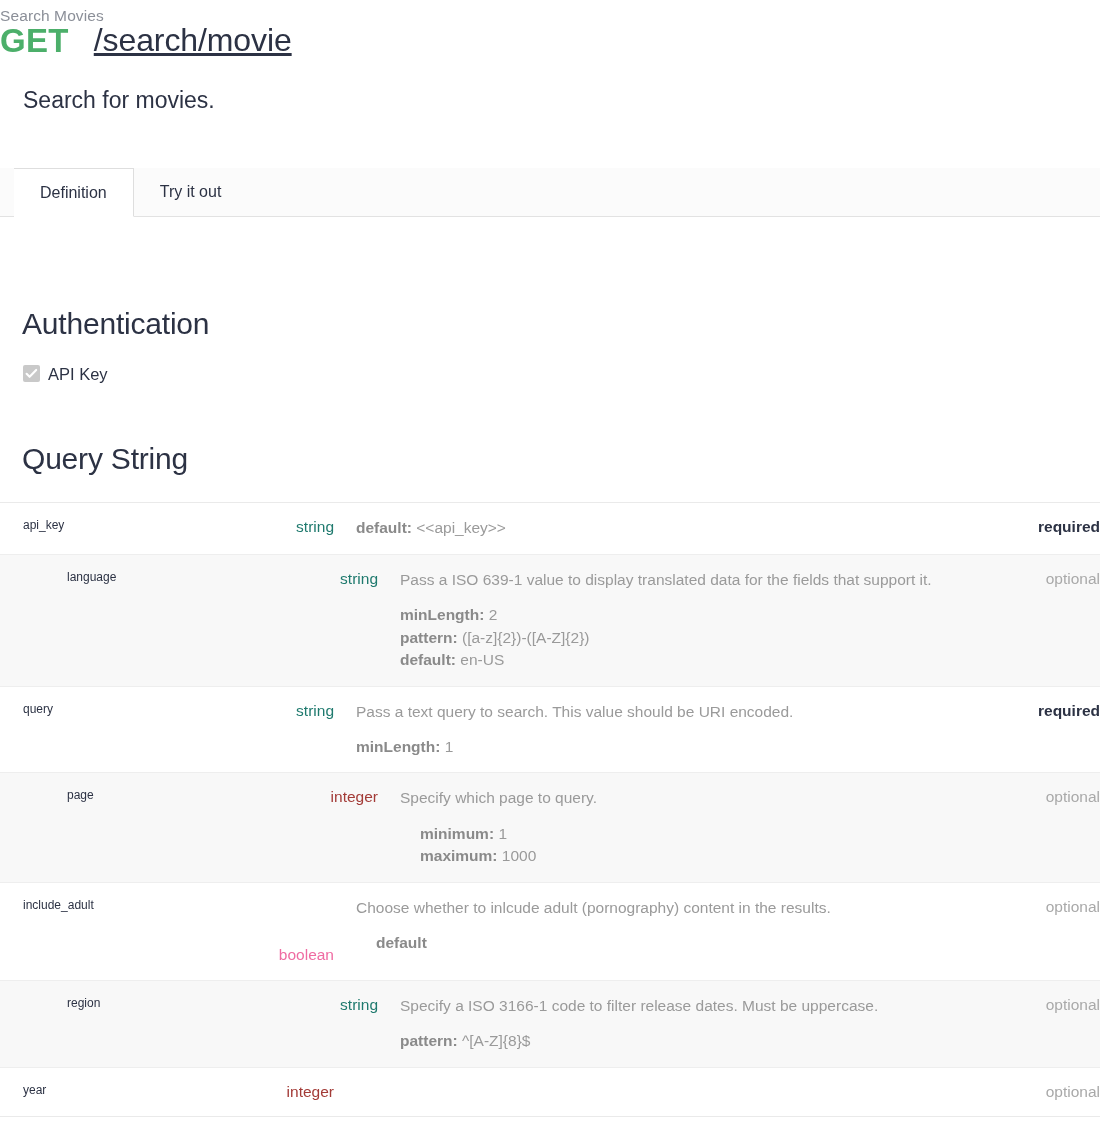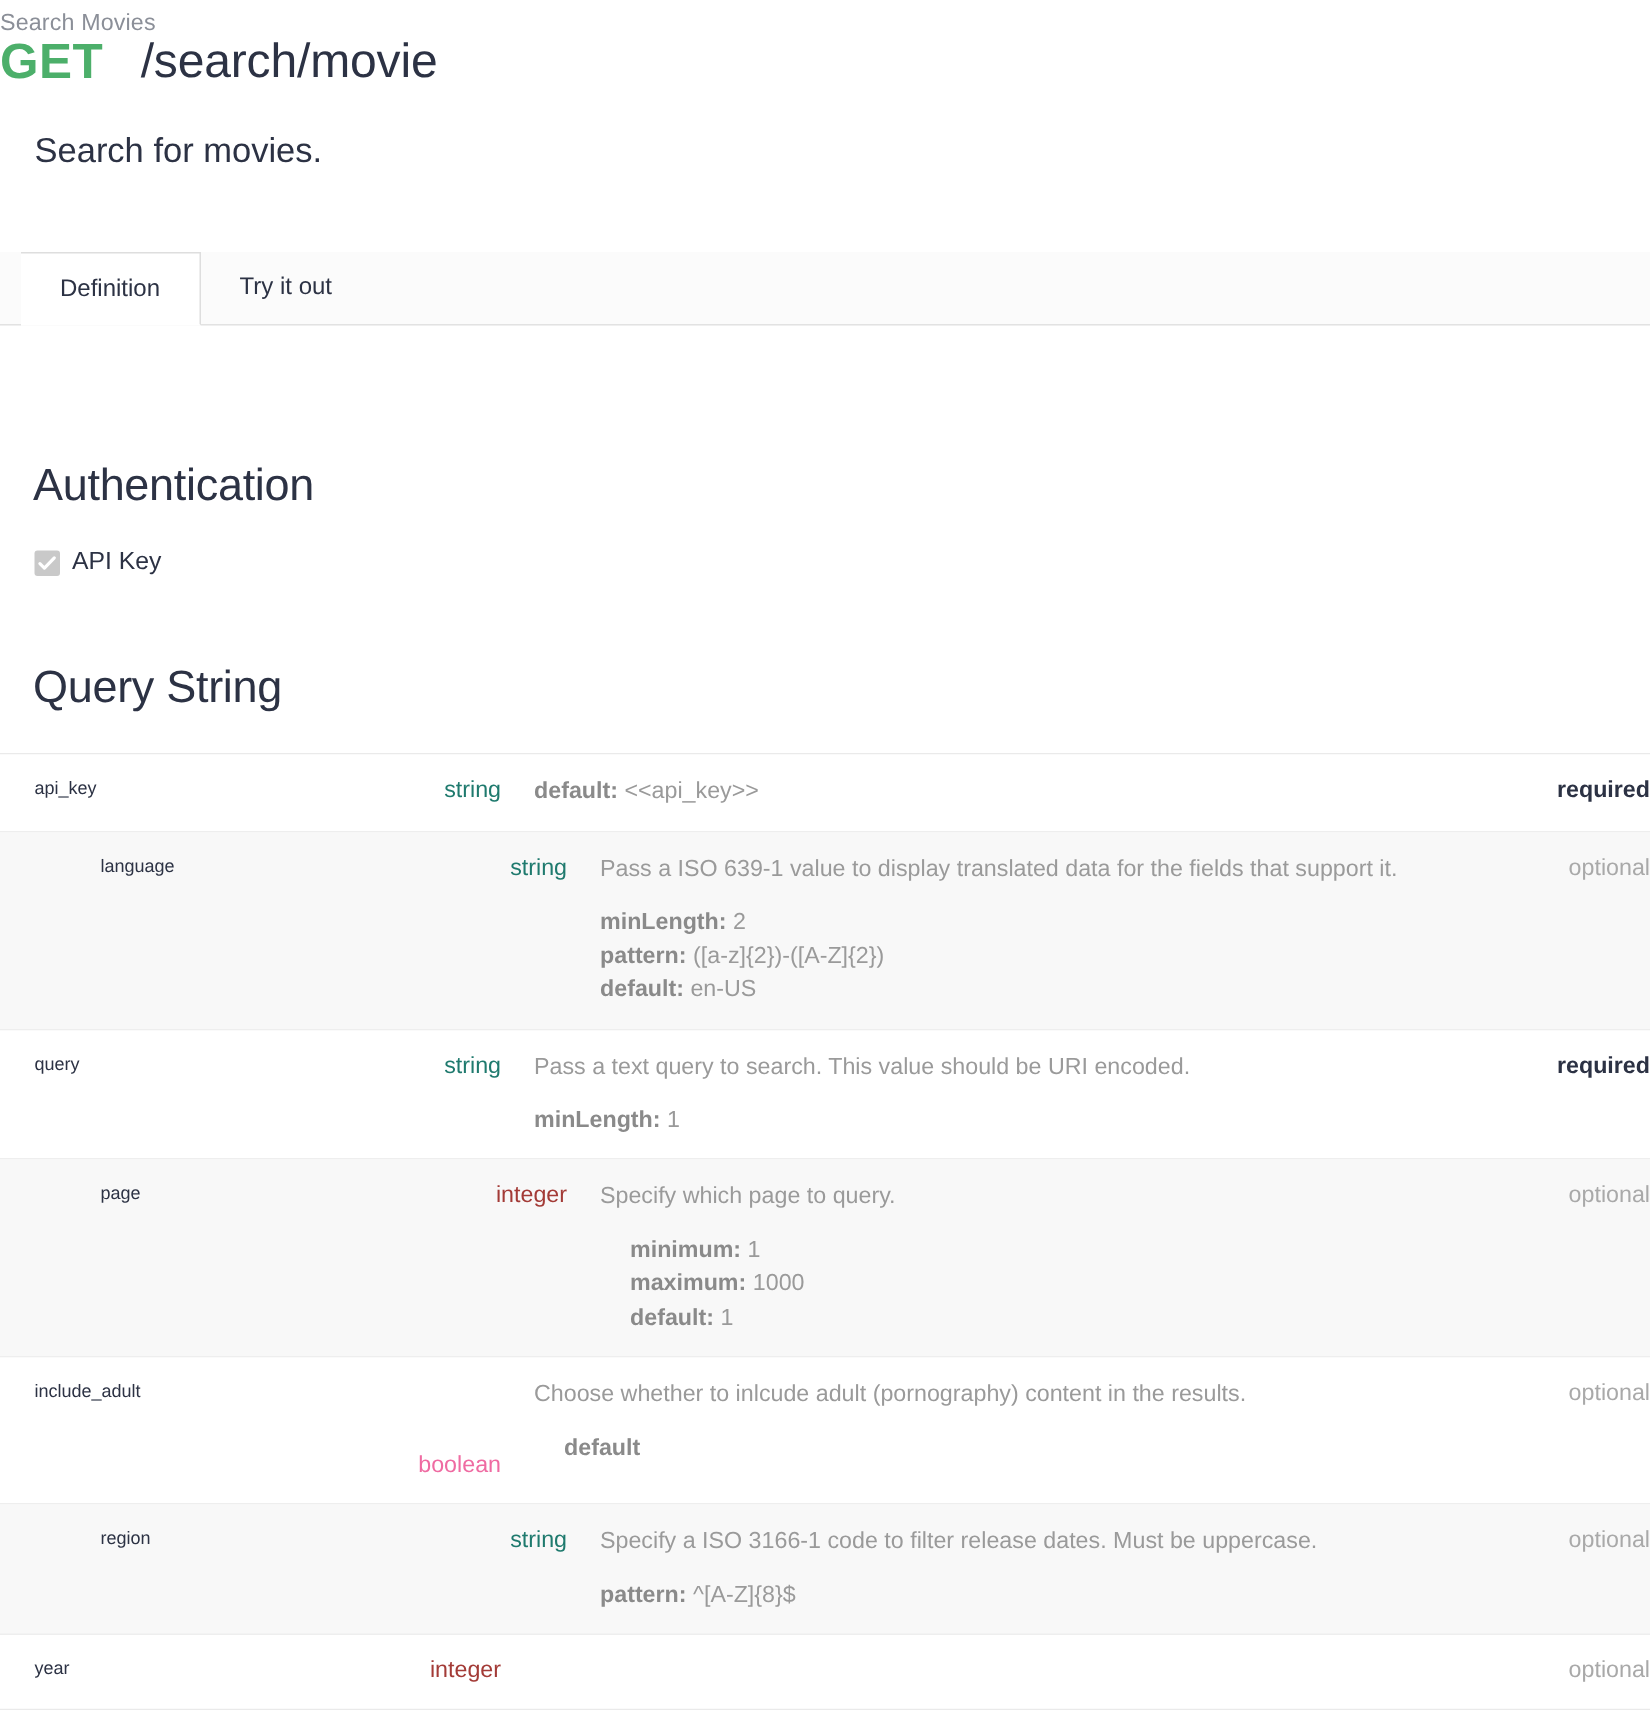--- a/index.html
+++ b/index.html
@@ -37,20 +37,21 @@
     font-size: 33px;
     font-weight: bold;
     color: #4caf6a;
     letter-spacing: .3px;
   }
   .path {
     font-size: 32px;
     color: #2c3244;
     margin-left: 25px;
     letter-spacing: -.1px;
+    text-decoration: underline;
   }
   .endpoint-desc {
     font-size: 23px;
     color: #2c3244;
     margin: 29px 0 0 23px;
     line-height: 1.3;
   }
 
   
   .tabstrip {
@@ -99,21 +100,21 @@
     font-size: 30px;
     font-weight: normal;
     color: #2c3244;
     margin: 0 0 0 22px;
     line-height: 1;
     letter-spacing: -.2px;
   }
   .auth-section { margin-top: 92px; }
   .auth-row {
     display: flex;
-    align-items: flex-end;
+    align-items: flex-start;
     margin: 26px 0 0 23px;
   }
   .checkbox {
     width: 17px;
     height: 17px;
     background: #c9c9c9;
     border-radius: 2px;
     position: relative;
     flex: 0 0 auto;
   }
@@ -284,21 +285,20 @@
     </div>
 
     <div class="param-row alt">
       <div class="col-name">page</div>
       <div class="col-type type-integer">integer</div>
       <div class="col-desc">
         <div class="desc-text">Specify which page to query.</div>
         <div class="constraints indent">
           <div class="constraint"><b>minimum:</b> <span>1</span></div>
           <div class="constraint"><b>maximum:</b> <span>1000</span></div>
-          <div class="constraint"><b>default:</b> <span>1</span></div>
         </div>
       </div>
       <div class="col-req req-optional">optional</div>
     </div>
 
     <div class="param-row">
       <div class="col-name">include_adult</div>
       <div class="col-type type-boolean">boolean</div>
       <div class="col-desc">
         <div class="desc-text">Choose whether to inlcude adult (pornography) content in the results.</div>

